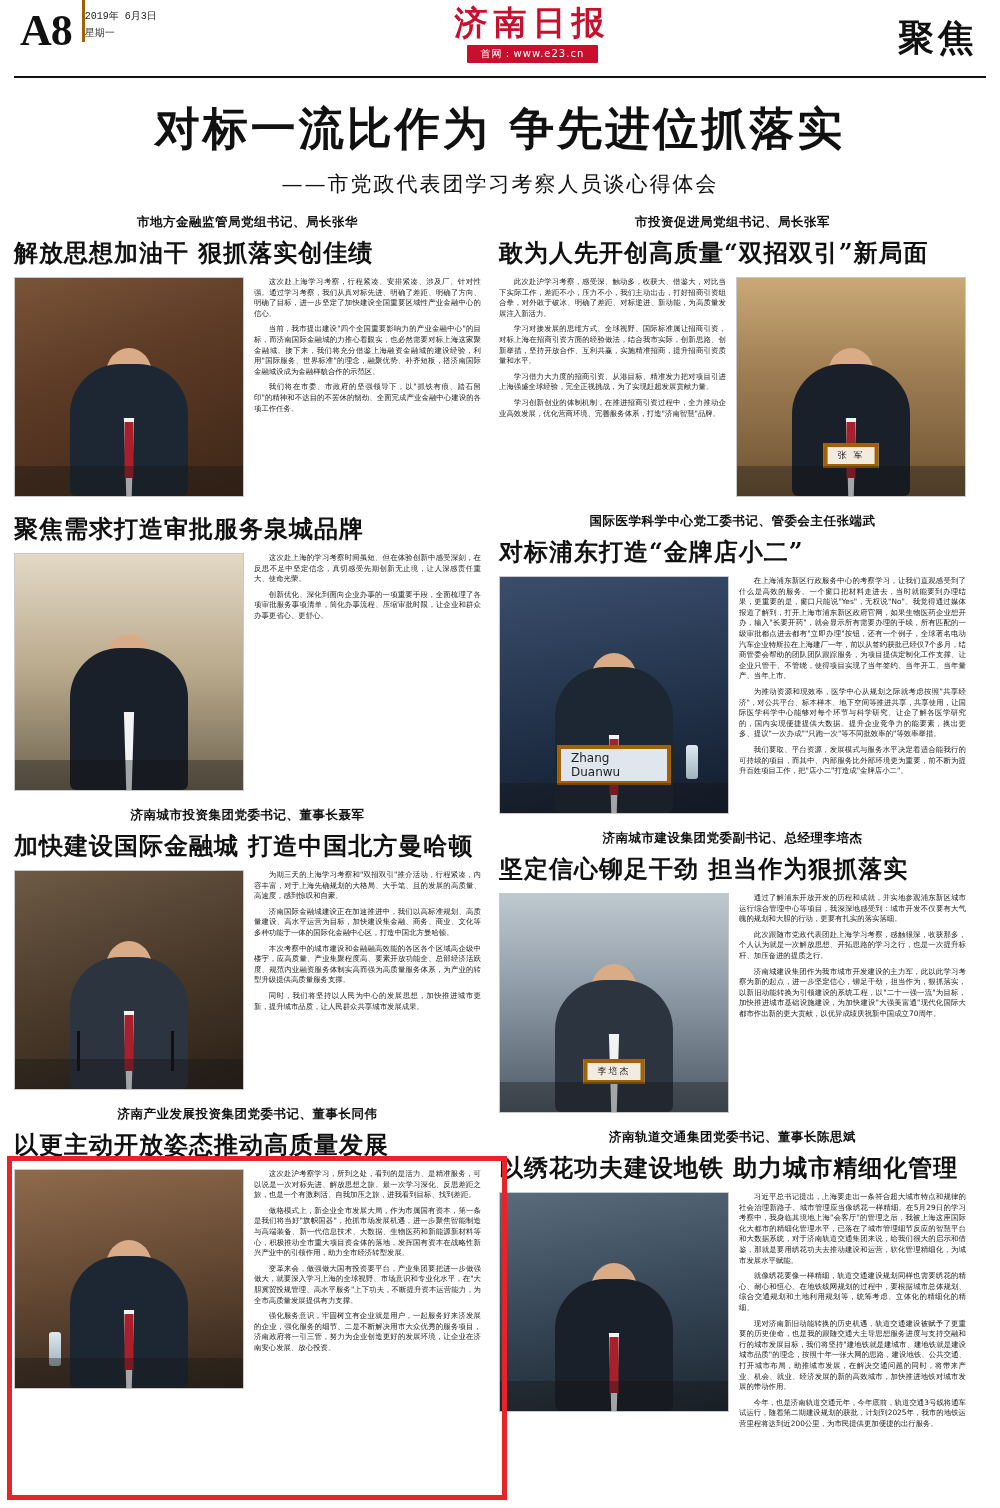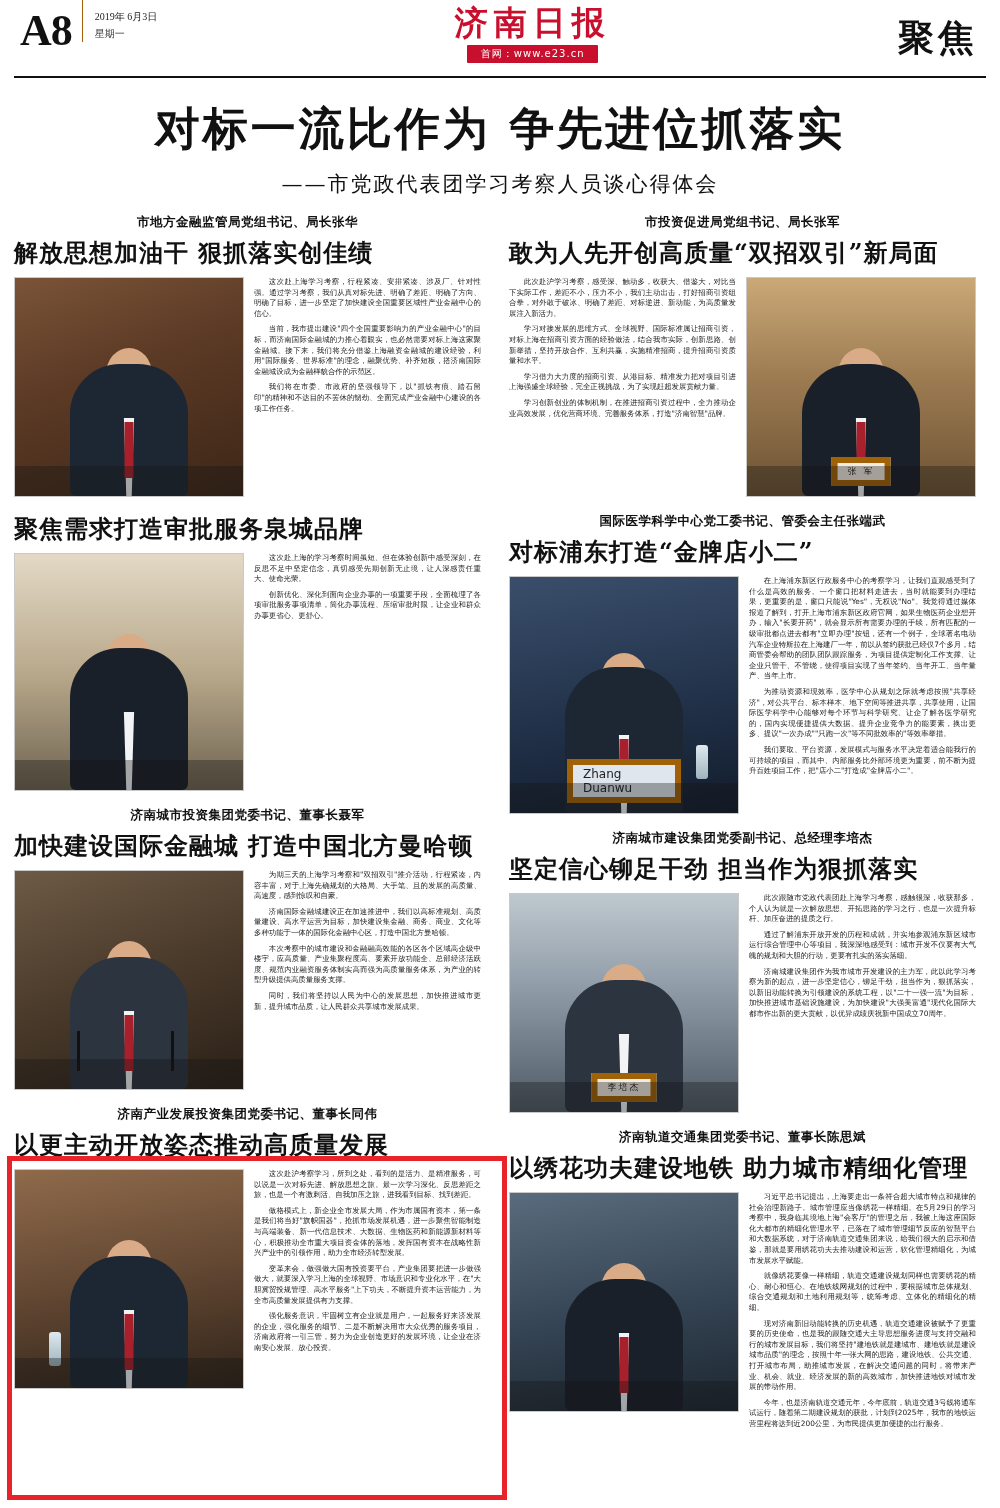--- a/index.html
+++ b/index.html
@@ -2,34 +2,34 @@
 <html><head>
 <meta charset="utf-8">
 <style>
   html,body{margin:0;padding:0;background:#ffffff;}
   body{width:1000px;height:1508px;font-family:"Liberation Serif",serif;color:#111;position:relative;overflow:hidden;}
   .page{width:1000px;height:1508px;position:relative;box-sizing:border-box;padding:0 14px;}
 
   
   .masthead{height:74px;display:flex;align-items:flex-start;border-bottom:2px solid #111;padding-bottom:2px;position:relative;}
   .folio{font-family:"Liberation Serif",serif;font-size:44px;font-weight:700;line-height:54px;letter-spacing:-1px;padding:4px 10px 0 6px;}
-  .folio-date{border-left:1px solid #a16207;padding:8px 10px 0 12px;font-family:Liberation Serif, serif;font-size:10px;line-height:17px;color:#222;}
+  .folio-date{border-left:3px solid #a16207;padding:8px 10px 0 0;font-family:Liberation Mono, monospace;font-size:10px;line-height:17px;color:#222;}
   .folio-date .d2{font-size:10px;color:#333;}
   .nameplate{flex:1;display:flex;flex-direction:column;align-items:center;justify-content:center;padding-top:4px;}
   .nameplate-title{font-family:"DejaVu Serif",serif;font-size:33px;font-weight:700;color:#c8102e;letter-spacing:6px;line-height:38px;}
   .nameplate-bar{margin-top:3px;background:#c8102e;color:#fff;font-family:"DejaVu Sans",sans-serif;font-size:10px;letter-spacing:1px;padding:2px 14px;border-radius:1px;}
   .section-name{font-family:"DejaVu Serif",serif;font-size:36px;font-weight:700;letter-spacing:4px;padding:14px 8px 0 0;}
 
   
   .head-wrap{text-align:center;padding:22px 0 6px 0;}
   .main-head{font-family:"DejaVu Serif",serif;font-size:45px;font-weight:700;letter-spacing:3px;line-height:58px;}
   .sub-head{font-family:"DejaVu Serif",serif;font-size:21px;letter-spacing:2px;margin-top:12px;color:#111;}
 
   
-  .cols{display:flex;gap:28px;margin-top:10px;}
+  .cols{display:flex;gap:18px;margin-top:10px;}
   .col{width:467px;}
   .block{margin-bottom:16px;}
   .kicker{text-align:center;font-family:"DejaVu Sans",sans-serif;font-size:12.5px;font-weight:700;letter-spacing:.5px;color:#111;margin-bottom:6px;}
   .headline{text-align:left;font-family:"DejaVu Serif",serif;font-size:24px;font-weight:700;letter-spacing:1px;line-height:32px;margin-bottom:8px;}
   .body{display:flex;gap:10px;}
   .photo{width:228px;height:218px;flex:0 0 228px;position:relative;overflow:hidden;border:1px solid #c9c9c9;}
   .photo.tall{height:236px;}
   .text{flex:1;font-family:"DejaVu Sans",sans-serif;font-size:7.4px;line-height:10.6px;text-align:justify;color:#1b1b1b;column-count:1;}
   .text p{margin:0 0 5px 0;text-indent:2em;}
 
@@ -43,21 +43,21 @@
   .ph-f{background:linear-gradient(180deg,#bfc8cf 0%,#8d9aa6 45%,#4e5a66 100%);}
   .ph-g{background:linear-gradient(170deg,#8f6a4b 0%,#5e4430 55%,#30241a 100%);}
   .ph-h{background:linear-gradient(170deg,#5a6b7d 0%,#374757 50%,#1c2630 100%);}
   .figure{position:absolute;left:50%;transform:translateX(-50%);bottom:0;width:118px;height:132px;background:#1d2733;border-radius:50px 50px 6px 6px;}
   .figure.dark{background:#1a2029;}
   .figure.grey{background:#2c3440;}
   .head-o{position:absolute;left:50%;transform:translateX(-50%);bottom:96px;width:46px;height:52px;background:#d9ab86;border-radius:50%;}
   .shirt{position:absolute;left:50%;transform:translateX(-50%);bottom:0;width:34px;height:78px;background:#f2f3f5;clip-path:polygon(35% 0,65% 0,58% 100%,42% 100%);}
   .tie{position:absolute;left:50%;transform:translateX(-50%);bottom:18px;width:9px;height:56px;background:#a8202c;}
   .desk{position:absolute;left:0;right:0;bottom:0;height:30px;background:rgba(20,20,20,.35);}
-  .nameplate-sm{position:absolute;bottom:10px;left:50%;transform:translateX(-50%);background:#f2ece0;color:#222;font-family:"DejaVu Sans",sans-serif;font-size:9px;padding:2px 10px;border:6px solid #a16207;letter-spacing:2px;}
+  .nameplate-sm{position:absolute;bottom:28px;left:50%;transform:translateX(-50%);background:#f2ece0;color:#222;font-family:"DejaVu Sans",sans-serif;font-size:9px;padding:2px 10px;border:4px solid #a16207;letter-spacing:2px;}
   .mic{position:absolute;bottom:18px;width:3px;height:40px;background:#111;}
   .bottle{position:absolute;bottom:22px;width:12px;height:34px;background:linear-gradient(180deg,#dfe9ef,#9fb3bd);border-radius:3px;}
 
   
   .hl-box{position:absolute;left:7px;top:1156px;width:500px;height:344px;border:5px solid #e8232a;box-sizing:border-box;pointer-events:none;}
 </style>
 </head>
 <body>
 
 <div class="page">
@@ -220,22 +220,22 @@
         <div class="body">
           <div class="photo">
             <div class="ph-bg ph-f"></div>
             <div class="head-o"></div>
               <div class="figure grey"></div>
               <div class="shirt"></div>
             <div class="nameplate-sm">李培杰</div>
             <div class="desk"></div>
           </div>
           <div class="text">
+            <p>通过了解浦东开放开发的历程和成就，并实地参观浦东新区城市运行综合管理中心等项目，我深深地感受到：城市开发不仅要有大气魄的规划和大胆的行动，更要有扎实的落实落细。</p>
             <p>此次跟随市党政代表团赴上海学习考察，感触很深，收获那多，个人认为就是一次解放思想、开拓思路的学习之行，也是一次提升标杆、加压奋进的提质之行。</p>
-            <p>通过了解浦东开放开发的历程和成就，并实地参观浦东新区城市运行综合管理中心等项目，我深深地感受到：城市开发不仅要有大气魄的规划和大胆的行动，更要有扎实的落实落细。</p>
             <p>济南城建设集团作为我市城市开发建设的主力军，此以此学习考察为新的起点，进一步坚定信心，铆足干劲，担当作为，狠抓落实，以新旧动能转换为引领建设的系统工程，以"二十一强一流"为目标，加快推进城市基础设施建设，为加快建设"大强美富通"现代化国际大都市作出新的更大贡献，以优异成绩庆祝新中国成立70周年。</p>
           </div>
         </div>
       </div>
 
       <div class="block">
         <div class="kicker">济南轨道交通集团党委书记、董事长陈思斌</div>
         <div class="headline">以绣花功夫建设地铁  助力城市精细化管理</div>
         <div class="body">
           <div class="photo">

